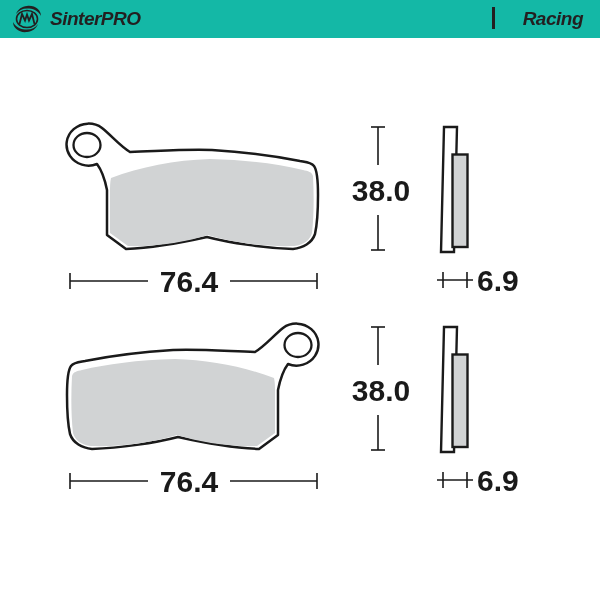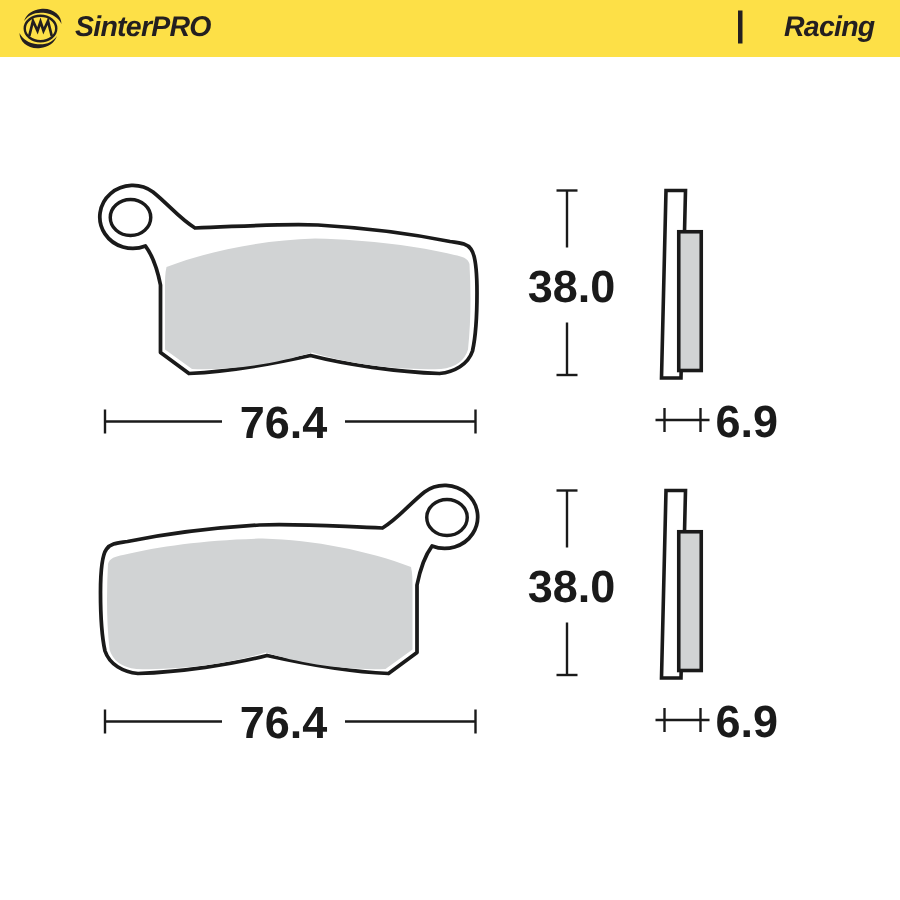--- a/index.html
+++ b/index.html
@@ -5,21 +5,21 @@
   html,body { margin:0; padding:0; }
   body {
     width:600px; height:600px;
     background:#ffffff;
     font-family:"Liberation Sans", sans-serif;
     position:relative; overflow:hidden;
   }
   .header {
     position:absolute; top:0; left:0;
     width:600px; height:38px;
-    background:#fde047;
+    background:#14b8a6;
   }
   .logo {
     position:absolute; left:11px; top:3px;
   }
   .brand {
     position:absolute; left:50px; top:8px;
     font-style:italic; font-weight:bold;
     font-size:19px; letter-spacing:-0.5px;
     color:#231f20; white-space:nowrap;
   }

